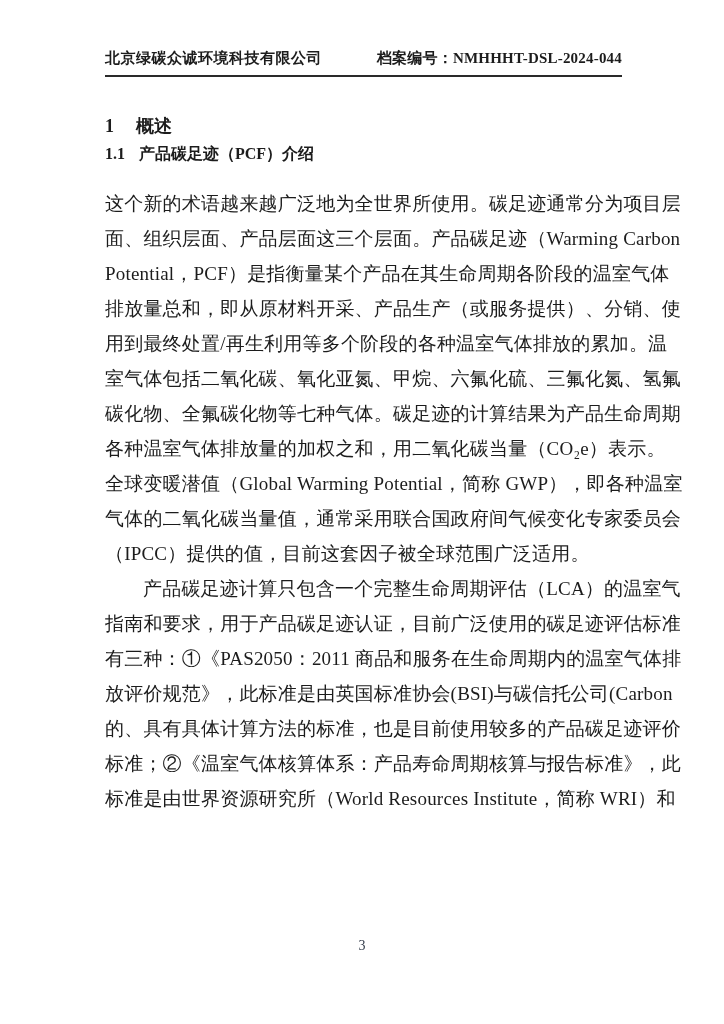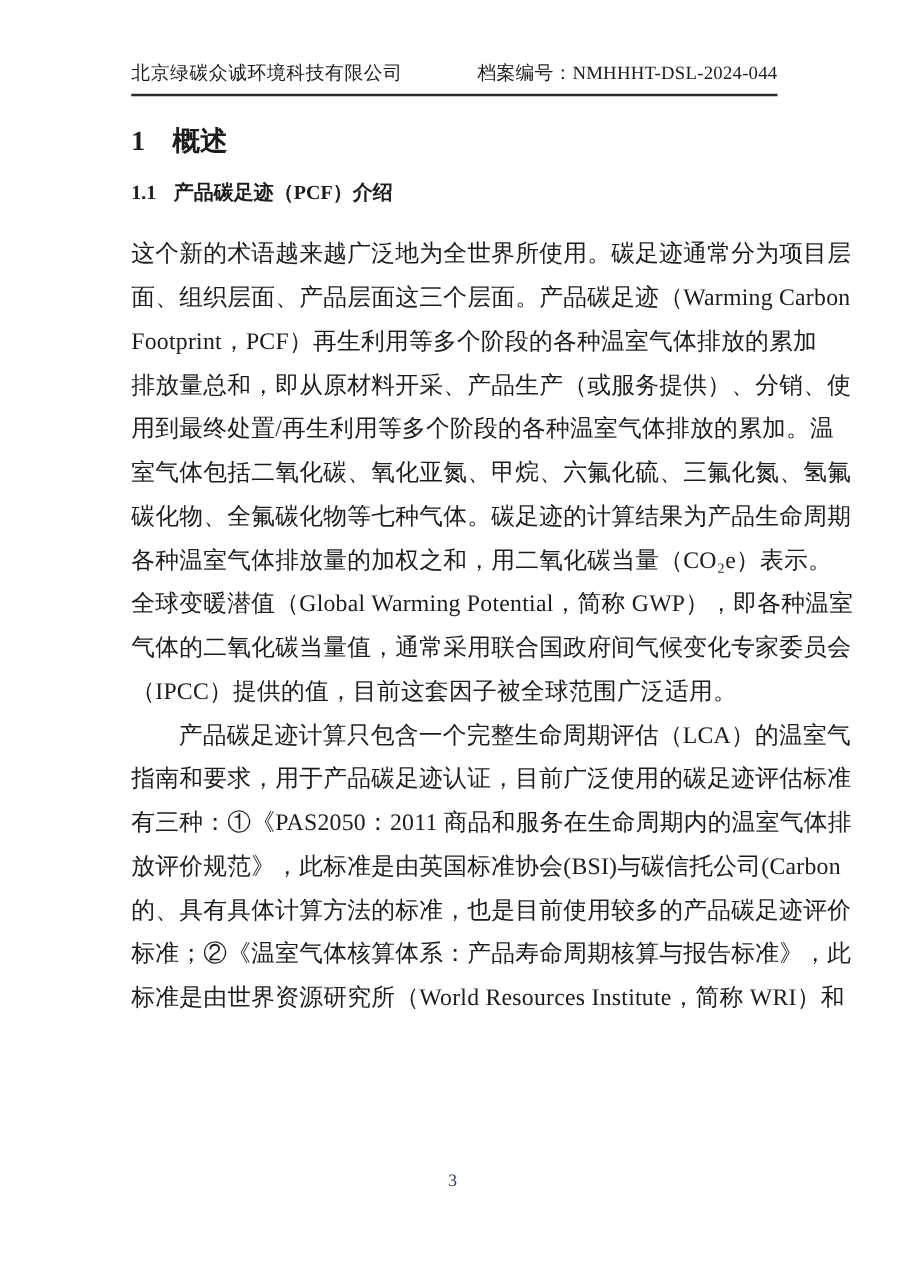--- a/index.html
+++ b/index.html
@@ -21,33 +21,33 @@
     position: absolute;
     top: 49px;
     left: 105px;
     width: 517px;
     display: flex;
     justify-content: space-between;
     align-items: baseline;
     border-bottom: 2px solid #2a2a2a;
     padding-bottom: 7px;
     font-size: 15px;
-    font-weight: 400;
+    font-weight: 700;
     letter-spacing: 0.5px;
   }
   .doc-header .file-no {
     letter-spacing: 0.2px;
   }
   
   .h1 {
     position: absolute;
-    top: 98px;
+    top: 114px;
     left: 105px;
     width: 517px;
-    font-size: 22px;
+    font-size: 18px;
     font-weight: 700;
   }
   .h1 .num { margin-right: 22px; }
   .h2 {
     position: absolute;
     top: 144px;
     left: 105px;
     width: 517px;
     font-size: 16px;
     font-weight: 700;
@@ -96,21 +96,21 @@
     <span class="num">1</span><span>概述</span>
   </div>
 
   <div class="h2">
     <span class="num">1.1</span><span>产品碳足迹（PCF）介绍</span>
   </div>
 
   <div class="body-text">
     <div class="line">这个新的术语越来越广泛地为全世界所使用。碳足迹通常分为项目层</div>
     <div class="line">面、组织层面、产品层面这三个层面。产品碳足迹（Warming Carbon</div>
-    <div class="line">Footprint，PCF）再生利用等多个阶段的各种温室气体排放的累加</div>
+    <div class="line">Potential，PCF）是指衡量某个产品在其生命周期各阶段的温室气体</div>
     <div class="line">排放量总和，即从原材料开采、产品生产（或服务提供）、分销、使</div>
     <div class="line">用到最终处置/再生利用等多个阶段的各种温室气体排放的累加。温</div>
     <div class="line">室气体包括二氧化碳、氧化亚氮、甲烷、六氟化硫、三氟化氮、氢氟</div>
     <div class="line">碳化物、全氟碳化物等七种气体。碳足迹的计算结果为产品生命周期</div>
     <div class="line">各种温室气体排放量的加权之和，用二氧化碳当量（CO₂e）表示。</div>
     <div class="line">全球变暖潜值（Global Warming Potential，简称 GWP），即各种温室</div>
     <div class="line">气体的二氧化碳当量值，通常采用联合国政府间气候变化专家委员会</div>
     <div class="line no-just">（IPCC）提供的值，目前这套因子被全球范围广泛适用。</div>
     <div class="line indent">产品碳足迹计算只包含一个完整生命周期评估（LCA）的温室气</div>
     <div class="line">指南和要求，用于产品碳足迹认证，目前广泛使用的碳足迹评估标准</div>

